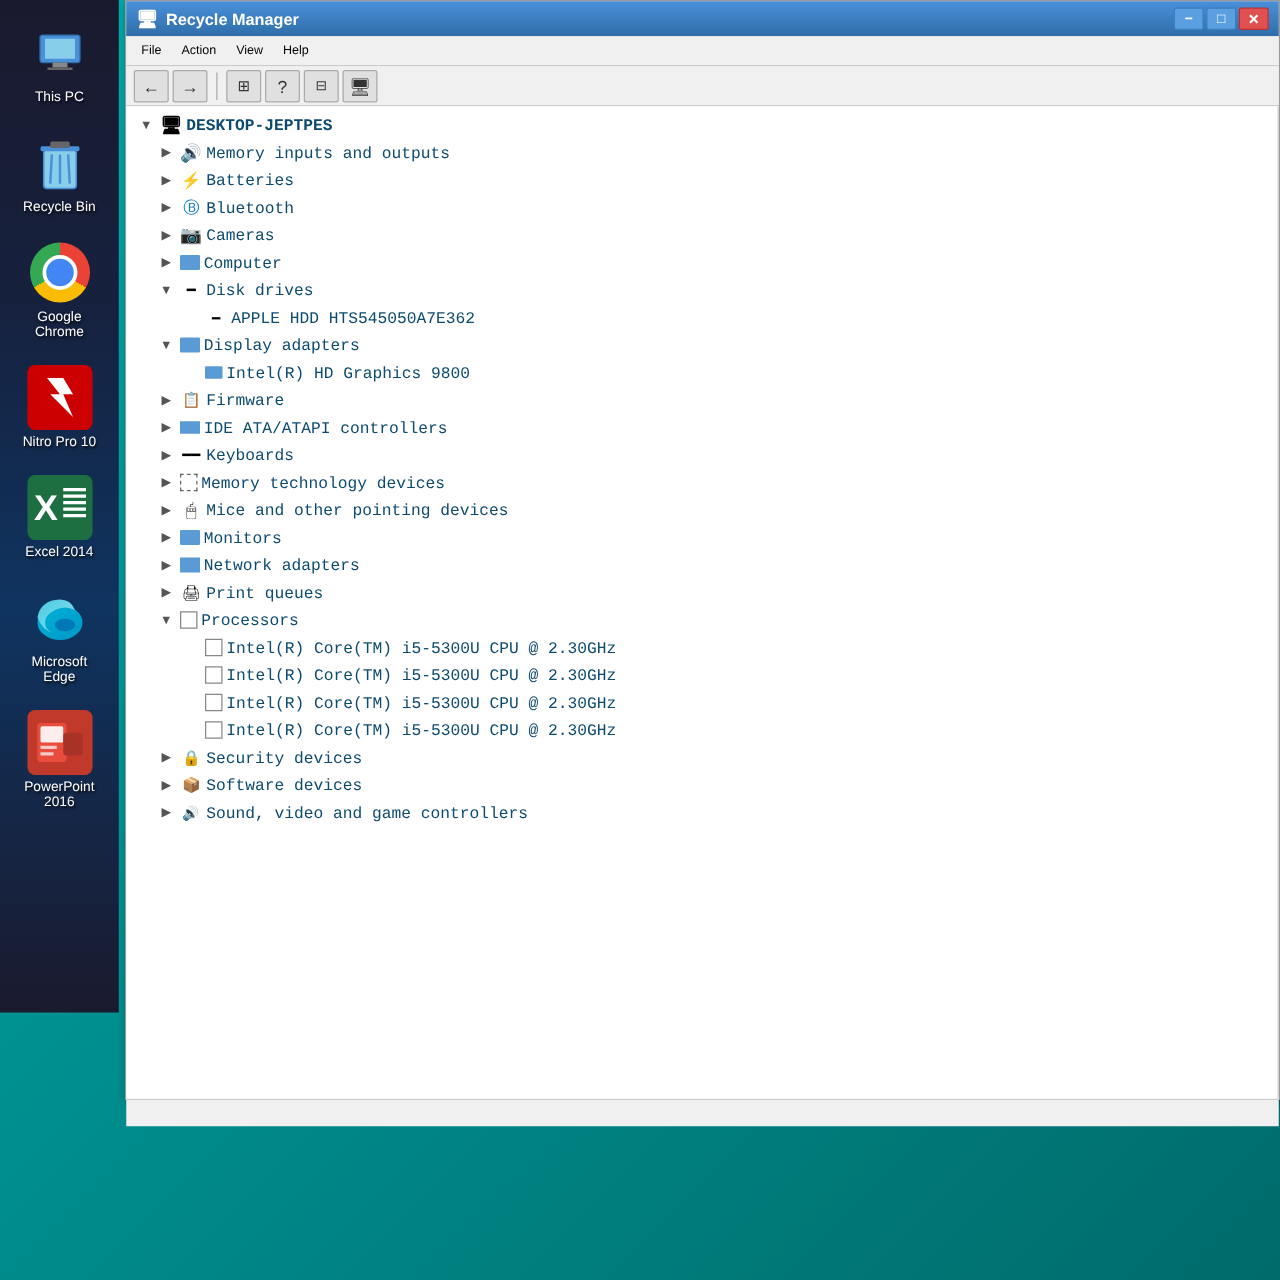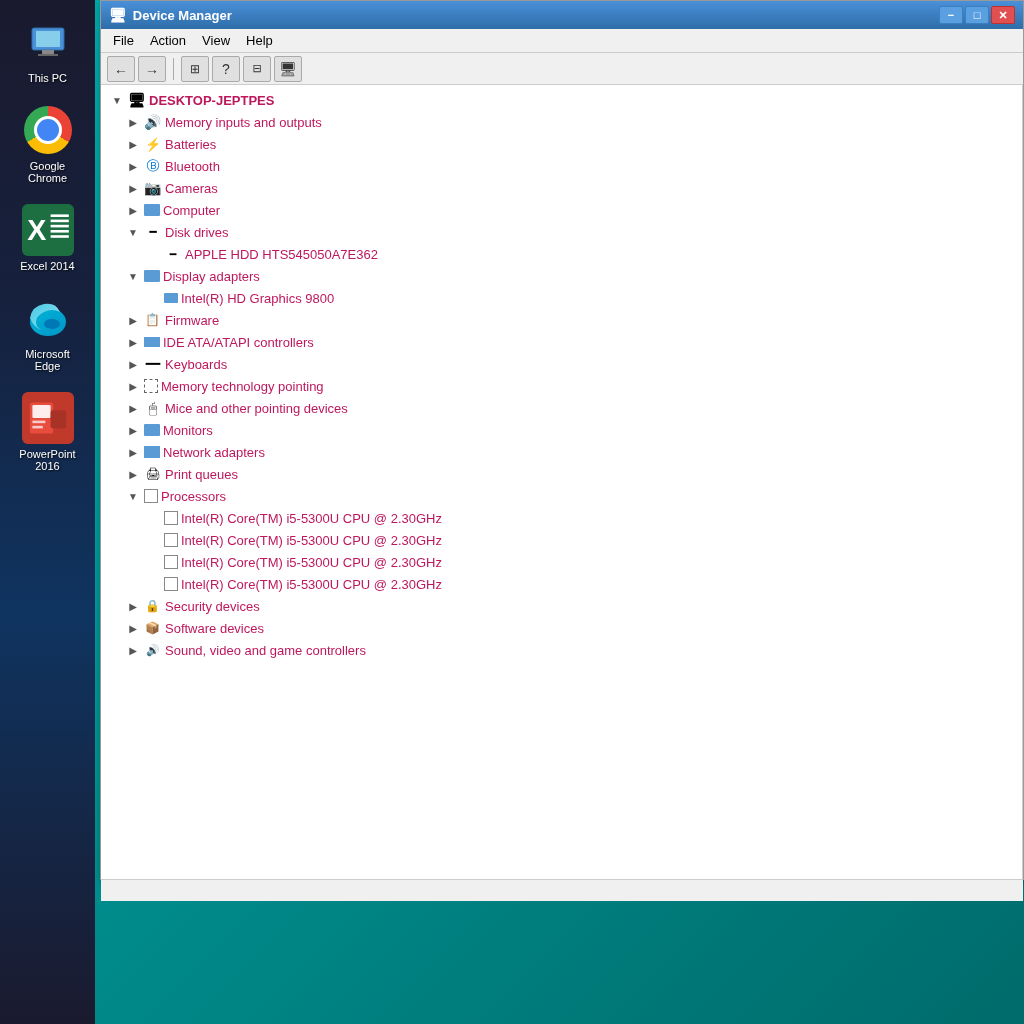--- a/index.html
+++ b/index.html
@@ -19,21 +19,21 @@
       background: linear-gradient(135deg, #00AAAA 0%, #008B8B 50%, #006B6B 100%);
       position: relative;
     }
 
     
     .sidebar {
       position: absolute;
       left: 0;
       top: 0;
       width: 95px;
-      height: 1024px;
+      height: 810px;
       background: linear-gradient(180deg, #1a1a2e 0%, #16213e 30%, #0f3460 60%, #1a1a2e 100%);
       display: flex;
       flex-direction: column;
       align-items: center;
       padding-top: 10px;
       gap: 4px;
     }
 
     .sidebar-icon {
       display: flex;
@@ -173,21 +173,21 @@
       border-bottom: 1px solid #CCCCCC;
       height: 24px;
       display: flex;
       align-items: center;
       padding: 0 4px;
     }
 
     .menu-item {
       padding: 2px 8px;
       cursor: pointer;
-      font-size: 13px;
+      font-size: 10px;
       color: #000;
     }
 
     
     .toolbar {
       background: #F0F0F0;
       border-bottom: 1px solid #CCCCCC;
       height: 32px;
       display: flex;
       align-items: center;
@@ -251,21 +251,22 @@
       height: 18px;
       margin: 0 3px;
       display: inline-flex;
       align-items: center;
       justify-content: center;
       font-size: 14px;
     }
 
     .tree-item .item-label {
       font-size: 13px;
-      color: #be185d;
+      color: #0c4a6e;
+      font-family: Liberation Mono, monospace;
     }
 
     
     .tree-item.root { font-weight: bold; }
 
     
     .status-bar {
       height: 22px;
       background: #F0F0F0;
       border-top: 1px solid #CCCCCC;
@@ -293,28 +294,50 @@
         <svg viewBox="0 0 40 40" xmlns="http://www.w3.org/2000/svg">
           <rect x="4" y="6" width="32" height="22" rx="2" fill="#4A90D9" stroke="#2E6DA8" stroke-width="1"></rect>
           <rect x="8" y="9" width="24" height="16" fill="#87CEEB"></rect>
           <rect x="14" y="28" width="12" height="4" fill="#888"></rect>
           <rect x="10" y="32" width="20" height="2" fill="#666"></rect>
         </svg>
       </div>
       <span class="label">This PC</span>
     </div>
 
+    <div class="sidebar-icon">
+      <div class="icon-box icon-recycle">
+        <svg viewBox="0 0 40 40" xmlns="http://www.w3.org/2000/svg">
+          <rect x="10" y="12" width="20" height="24" rx="2" fill="#87CEEB" stroke="#4A90D9" stroke-width="1"></rect>
+          <rect x="8" y="10" width="24" height="3" rx="1" fill="#4A90D9"></rect>
+          <rect x="14" y="7" width="12" height="4" rx="1" fill="#666"></rect>
+          <line x1="15" y1="15" x2="14" y2="33" stroke="#4A90D9" stroke-width="1.5"></line>
+          <line x1="20" y1="15" x2="20" y2="33" stroke="#4A90D9" stroke-width="1.5"></line>
+          <line x1="25" y1="15" x2="26" y2="33" stroke="#4A90D9" stroke-width="1.5"></line>
+        </svg>
+      </div>
+      <span class="label">Recycle Bin</span>
+    </div>
 
     <div class="sidebar-icon">
       <div class="icon-box icon-chrome" style="background:transparent;">
         <div class="chrome-circle"></div>
       </div>
       <span class="label">Google<br>Chrome</span>
     </div>
 
+    <div class="sidebar-icon">
+      <div class="icon-box icon-nitro" style="background:#CC0000; border-radius:6px;">
+        <svg viewBox="0 0 40 40" xmlns="http://www.w3.org/2000/svg">
+          <rect width="40" height="40" rx="6" fill="#CC0000"></rect>
+          <path d="M12 8 L22 8 L28 18 L22 18 L28 32 L14 18 L20 18 Z" fill="white"></path>
+        </svg>
+      </div>
+      <span class="label">Nitro Pro 10</span>
+    </div>
 
     <div class="sidebar-icon">
       <div class="icon-box icon-excel" style="background:#1D6F42; border-radius:6px;">
         <svg viewBox="0 0 40 40" xmlns="http://www.w3.org/2000/svg">
           <rect width="40" height="40" rx="6" fill="#1D6F42"></rect>
           <text x="4" y="28" font-size="22" fill="white" font-weight="bold">X</text>
           <rect x="22" y="8" width="14" height="2" fill="white"></rect>
           <rect x="22" y="12" width="14" height="2" fill="white"></rect>
           <rect x="22" y="16" width="14" height="2" fill="white"></rect>
           <rect x="22" y="20" width="14" height="2" fill="white"></rect>
@@ -358,21 +381,21 @@
       </div>
       <span class="label">PowerPoint<br>2016</span>
     </div>
 
   </div>
 
   <div class="device-manager">
 
     <div class="title-bar">
       <span class="title-bar-icon">🖥</span>
-      <span>Device Manager</span>
+      <span>Recycle Manager</span>
       <div class="title-bar-controls">
         <div class="tb-btn">−</div>
         <div class="tb-btn">□</div>
         <div class="tb-btn close">✕</div>
       </div>
     </div>
 
     <div class="menu-bar">
       <div class="menu-item">File</div>
       <div class="menu-item">Action</div>
@@ -481,21 +504,21 @@
           <span class="indent" style="width:20px;"></span>
           <span class="expander">▶</span>
           <span class="item-icon" style="font-size:12px;">━━</span>
           <span class="item-label">Keyboards</span>
         </div>
 
         <div class="tree-item">
           <span class="indent" style="width:20px;"></span>
           <span class="expander">▶</span>
           <span class="item-icon" style="font-size:11px; border:1px dashed #666; width:14px; height:14px; display:inline-block;"></span>
-          <span class="item-label">Memory technology pointing</span>
+          <span class="item-label">Memory technology devices</span>
         </div>
 
         <div class="tree-item">
           <span class="indent" style="width:20px;"></span>
           <span class="expander">▶</span>
           <span class="item-icon" style="font-size:14px;">🖱</span>
           <span class="item-label">Mice and other pointing devices</span>
         </div>
 
         <div class="tree-item">

